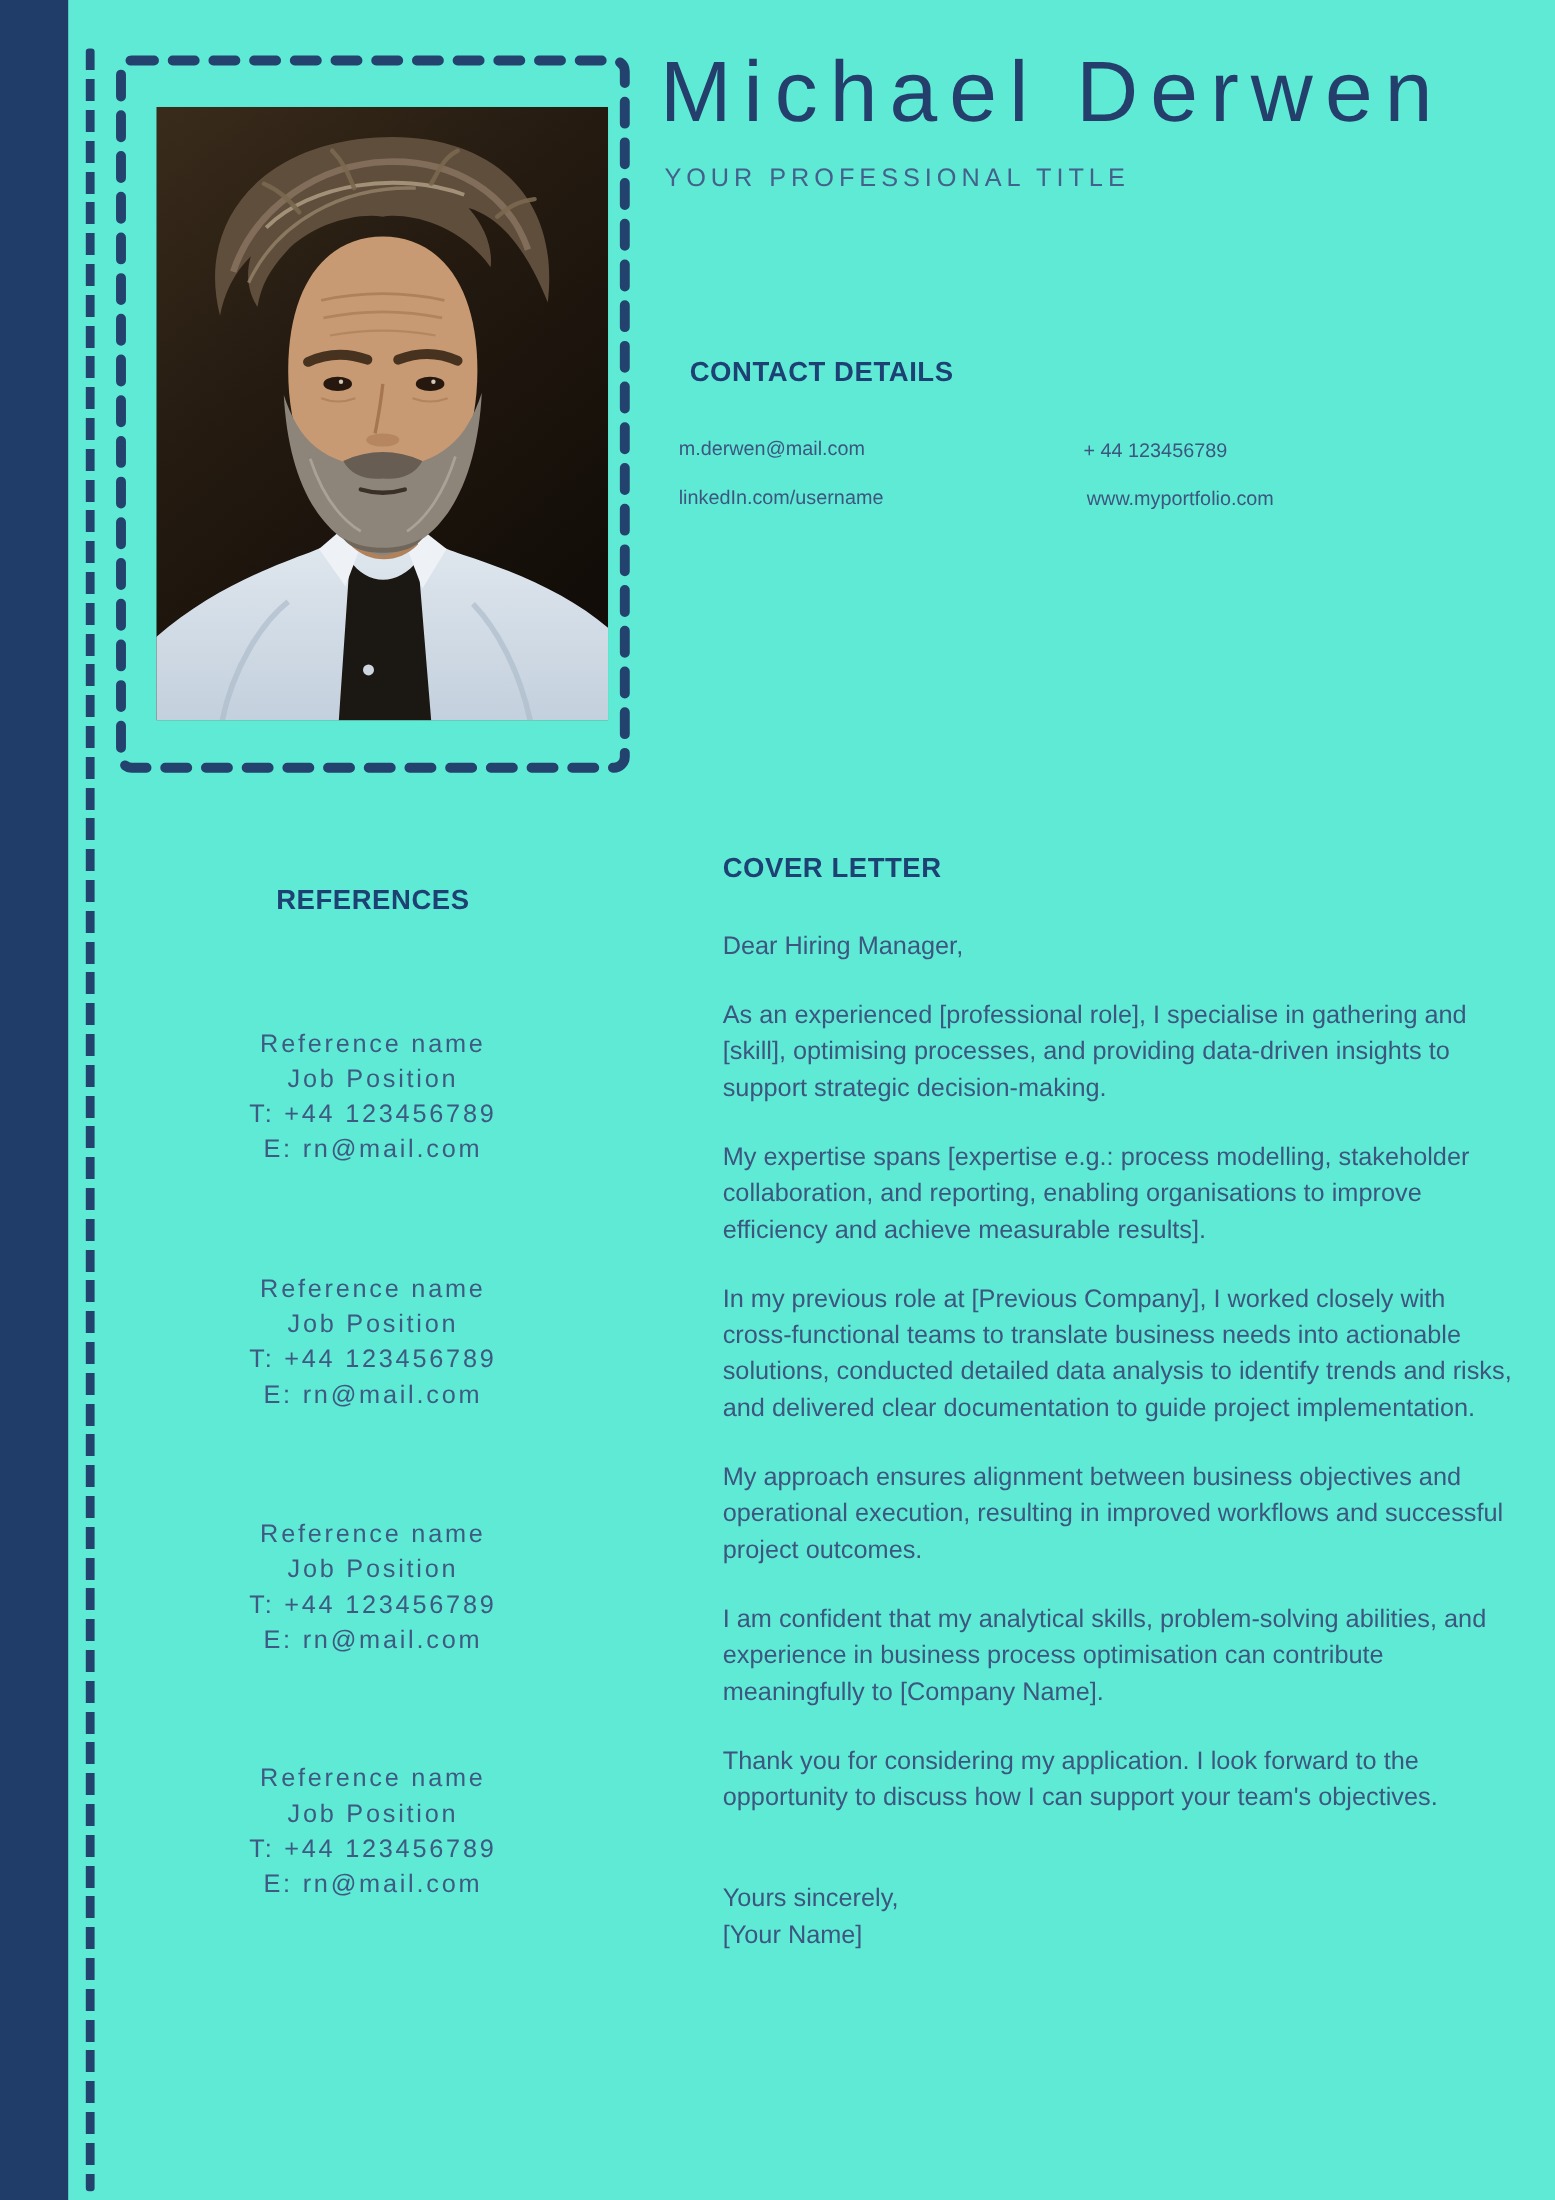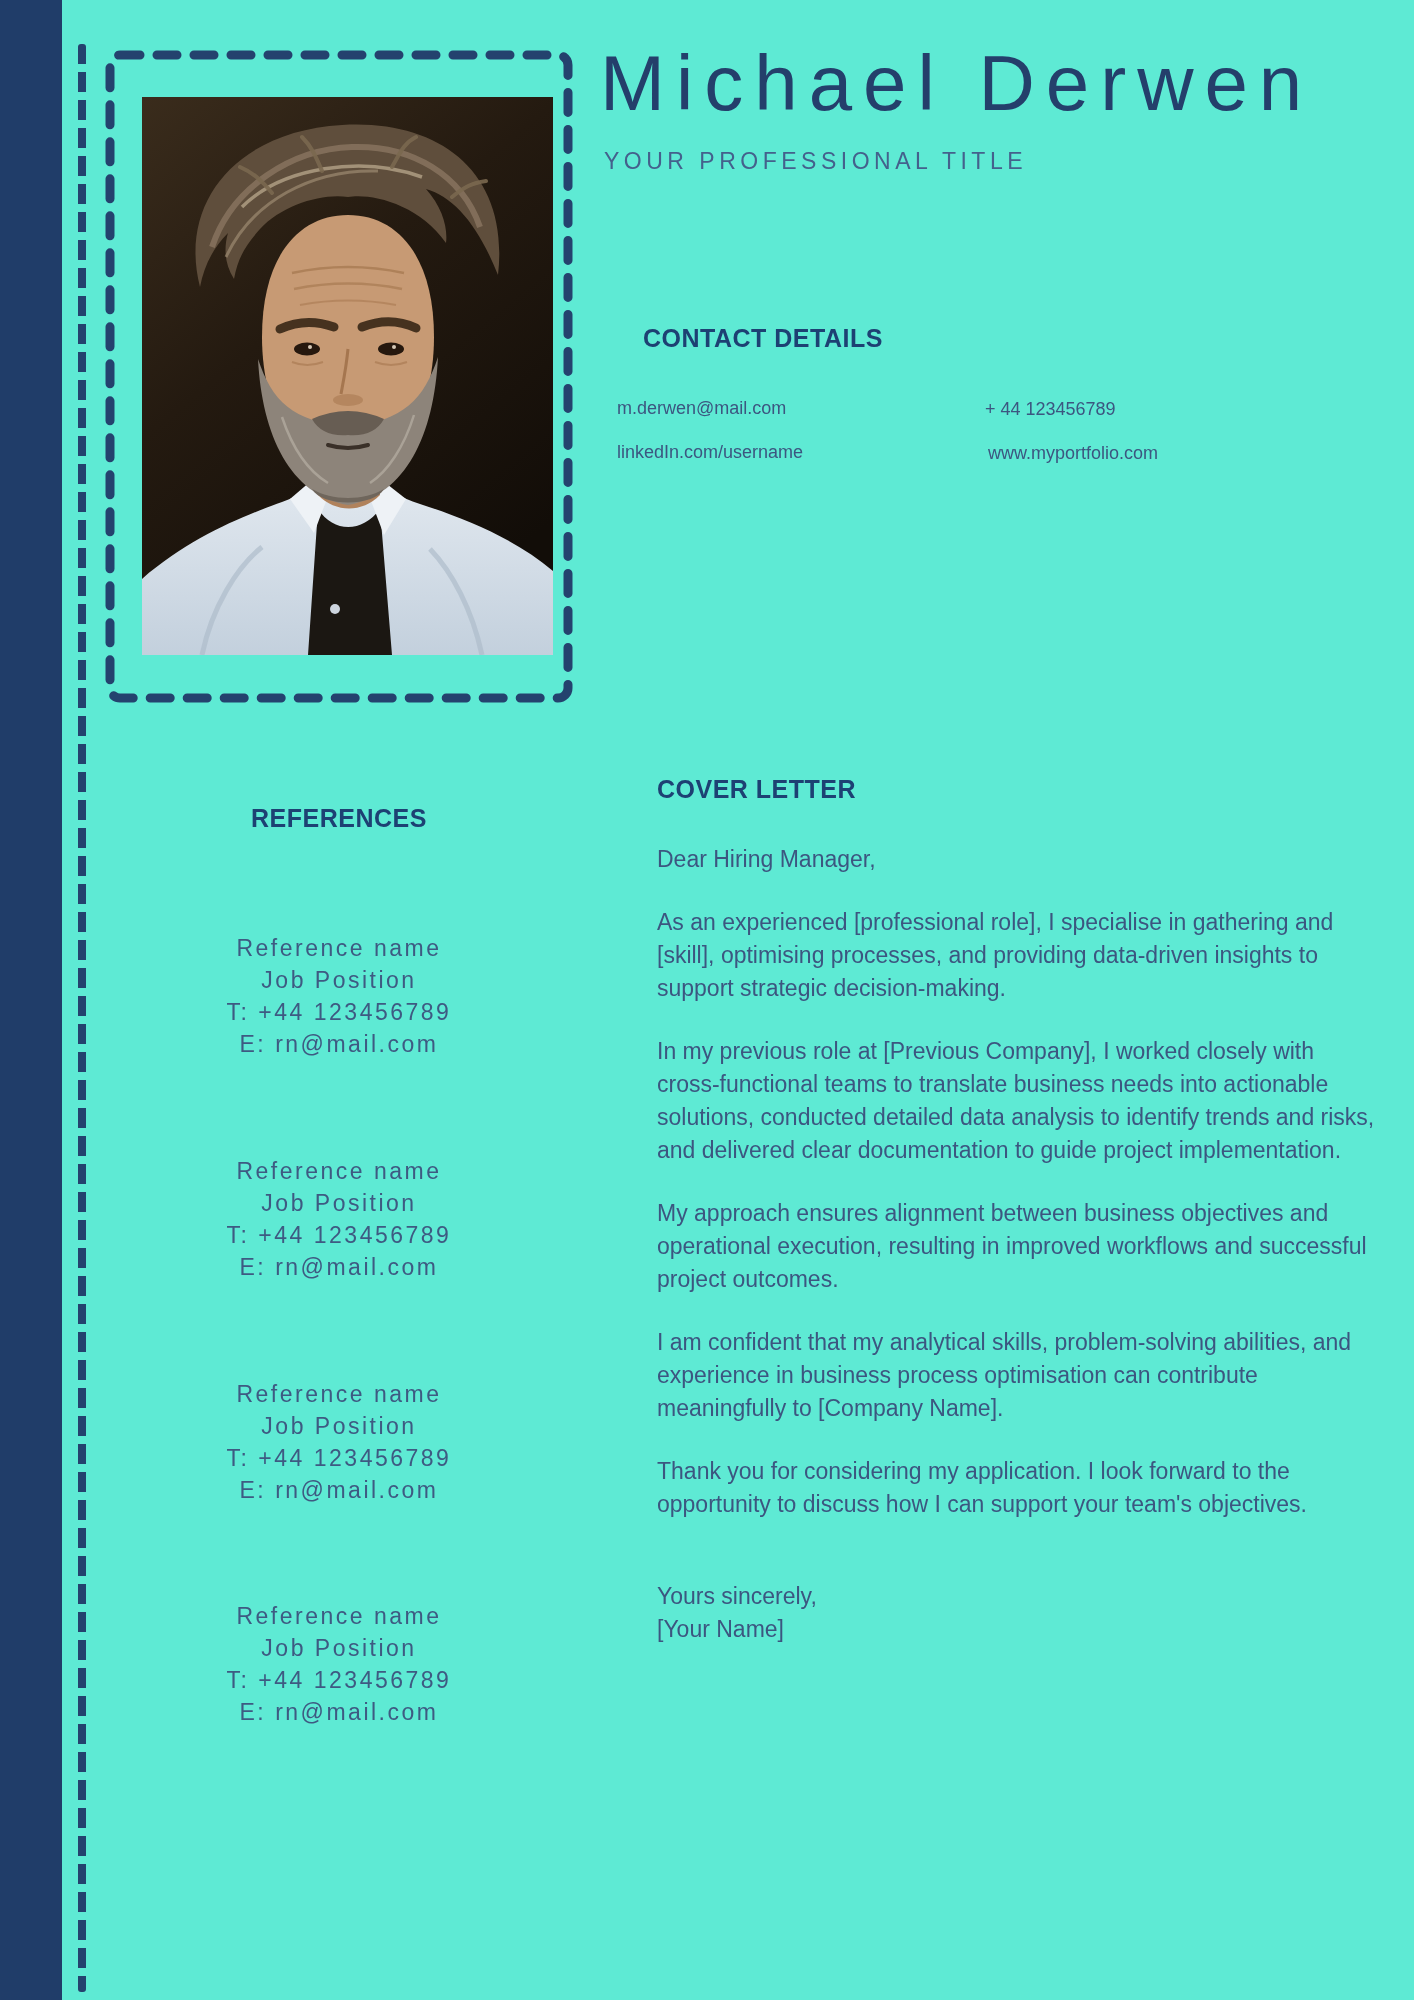--- a/index.html
+++ b/index.html
@@ -22,21 +22,21 @@
   .name{
     left:600px;top:44px;width:810px;
     font-size:78px;line-height:1.0;font-weight:400;color:#243f6b;letter-spacing:11px;white-space:nowrap;
   }
   .prof-title{
     left:604px;top:148px;font-size:23px;font-weight:400;color:#44618c;letter-spacing:4.5px;white-space:nowrap;text-align:right;
   }
   .sec-heading{
     font-size:25px;font-weight:700;color:#1d4173;letter-spacing:0.5px;white-space:nowrap;
   }
-  .contact-heading{left:627px;top:324px;margin-left:16px;}
+  .contact-heading{left:627px;top:324px;}
   .contact-item{font-size:18px;color:#3c5680;white-space:nowrap;}
   .ci-email{left:617px;top:398px;}
   .ci-phone{left:985px;top:399px;}
   .ci-linkedin{left:617px;top:442px;}
   .ci-website{left:988px;top:443px;}
   .refs-heading-wrap{left:110px;top:804px;width:458px;text-align:center;}
   .ref-block{
     left:110px;width:458px;text-align:center;
     font-size:23px;line-height:32px;color:#3e5a82;letter-spacing:2.5px;white-space:nowrap;
   }
@@ -158,20 +158,21 @@
     <div>Job Position</div>
     <div>T: +44 123456789</div>
     <div>E: rn@mail.com</div>
   </div>
 
   <div class="abs sec-heading cover-heading">COVER LETTER</div>
 
   <div class="abs letter">
     <p>Dear Hiring Manager,</p>
     <p>As an experienced [professional role], I specialise in gathering and [skill], optimising processes, and providing data-driven insights to support strategic decision-making.</p>
+    <p>My expertise spans [expertise e.g.: process modelling, stakeholder collaboration, and reporting, enabling organisations to improve efficiency and achieve measurable results].</p>
     <p>In my previous role at [Previous Company], I worked closely with cross-functional teams to translate business needs into actionable solutions, conducted detailed data analysis to identify trends and risks, and delivered clear documentation to guide project implementation.</p>
     <p>My approach ensures alignment between business objectives and operational execution, resulting in improved workflows and successful project outcomes.</p>
     <p>I am confident that my analytical skills, problem-solving abilities, and experience in business process optimisation can contribute meaningfully to [Company Name].</p>
     <p>Thank you for considering my application. I look forward to the opportunity to discuss how I can support your team's objectives.</p>
     <div class="closing">
       <div>Yours sincerely,</div>
       <div>[Your Name]</div>
     </div>
   </div>
 

